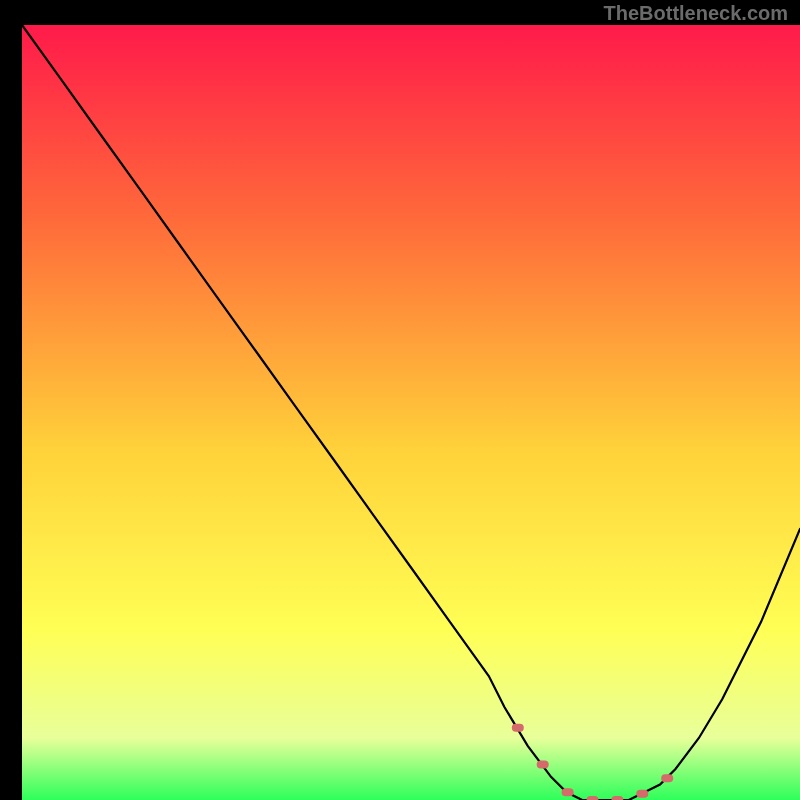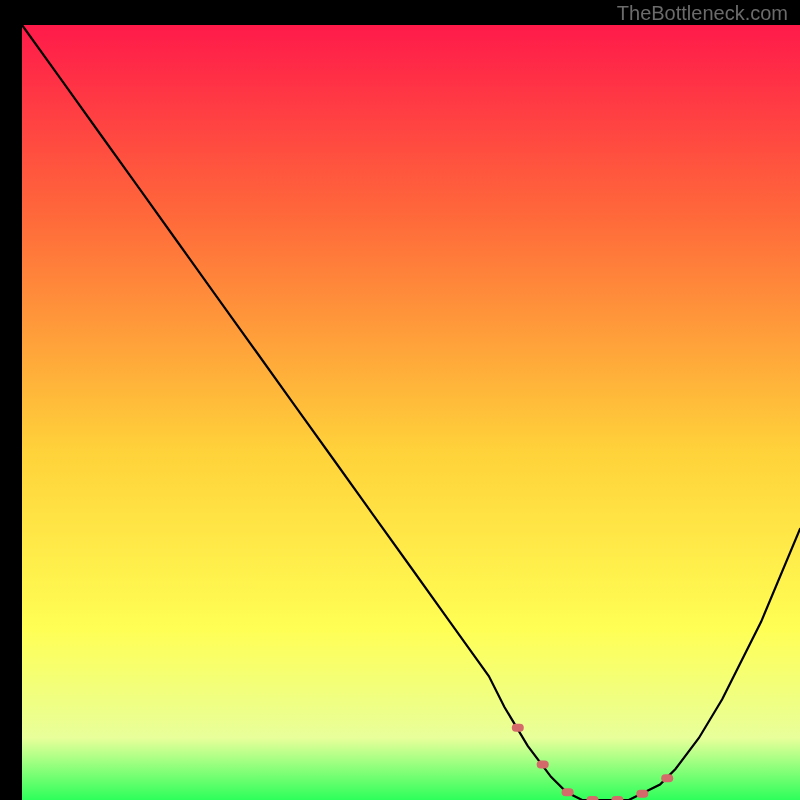--- a/index.html
+++ b/index.html
@@ -15,21 +15,21 @@
     position: relative;
     width: 800px;
     height: 800px;
   }
   .attribution {
     position: absolute;
     top: 2px;
     right: 12px;
     color: #6b6b6b;
     font-size: 20px;
-    font-weight: 400;
+    font-weight: 700;
     z-index: 10;
   }
   svg {
     display: block;
   }
 </style>
 </head>
 <body>
 
 <div class="container">

